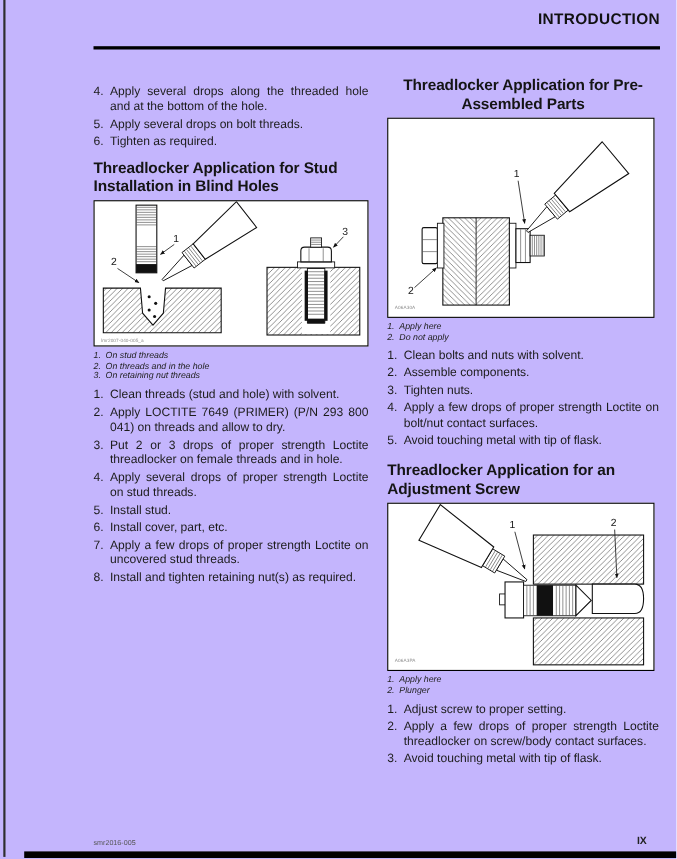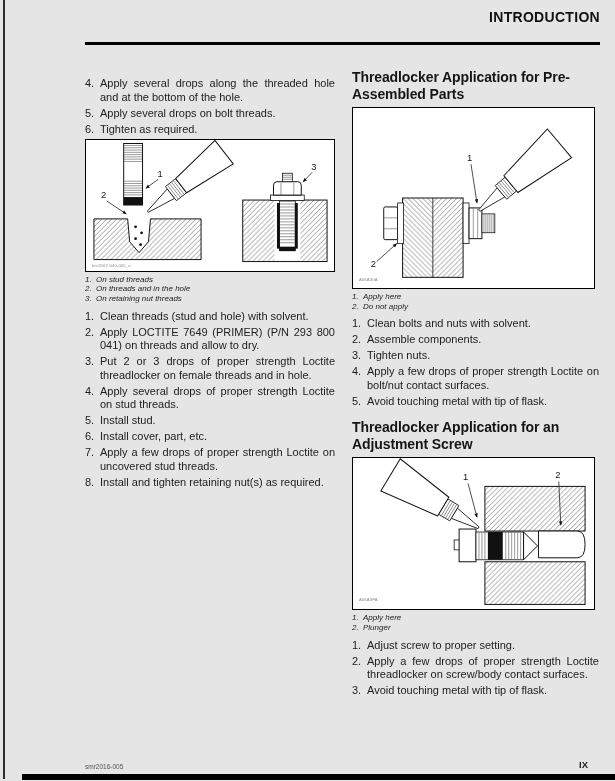--- a/index.html
+++ b/index.html
@@ -1,38 +1,38 @@
 <!DOCTYPE html>
 <html><head>
 <meta charset="utf-8">
 <style>
   html,body{margin:0;padding:0;background:#ffffff;}
   .page{
-    position:relative;width:615px;height:781px;background:#e5e5e5;
+    position:relative;width:615px;height:781px;background:#c4b5fd;
     font-family:"Liberation Sans",sans-serif;color:#1c1c1b;overflow:hidden;
   }
   .left-edge-rule{position:absolute;left:3px;top:0;width:1.5px;height:779px;background:#2e2e2e;}
   .header-title{
     position:absolute;top:9px;right:15px;font-size:14px;font-weight:700;
     letter-spacing:.3px;color:#111;
   }
   .header-rule{position:absolute;left:85px;right:15px;top:42px;height:2.6px;background:#000;}
   .col{position:absolute;top:64px;font-size:11px;line-height:13.5px;}
   .col-left{left:85px;width:250px;}
   .col-right{left:352px;width:247px;}
   .steps{margin:0;}
   .steps-intro{margin-top:13px;}
   .step{display:flex;margin-bottom:2.5px;}
   .step .n{width:15px;flex:none;}
   .step .t{flex:1;text-align:justify;}
   h2{
     font-size:14px;line-height:16.5px;font-weight:700;letter-spacing:-.1px;
     margin:8px 0 5px 0;color:#151515;
   }
-  .col-right h2.first{margin-top:5px;}
+  .col-right h2.first{margin-top:5px;text-align:center;}
   h2.second{margin-top:11px;}
   .figure{
     box-sizing:border-box;border:1px solid #000;background:#fff;margin:0 0 3px 0;
   }
   .fig1{width:250px;height:133px;}
   .fig2{width:243px;height:182px;margin-top:4px;}
   .fig3{width:243px;height:153px;margin-top:5px;}
   .figure svg{display:block;width:100%;height:100%;}
   .legend{font-style:italic;font-size:8px;line-height:9.7px;color:#222;margin:2px 0 6px 0;}
   .legend .row{display:flex;}
@@ -69,20 +69,21 @@
       <div class="step">
           <span class="n">5.</span>
           <span class="t">Apply several drops on bolt threads.</span>
         </div>
       <div class="step">
           <span class="n">6.</span>
           <span class="t">Tighten as required.</span>
         </div>
     </div>
 
+    <h2>Threadlocker Application for Stud Installation in Blind Holes</h2>
 
     <div class="figure fig1">
       <svg viewBox="0 0 250 131">
         <defs>
           <pattern id="h1a" width="5" height="5" patternUnits="userSpaceOnUse">
               <path d="M0,5 L5,0" stroke="#555" stroke-width="0.6"></path>
             </pattern>
           <marker id="ar1" viewBox="0 0 10 10" refX="8.5" refY="5" markerWidth="5.5" markerHeight="5.5" orient="auto">
               <path d="M0,1 L10,5 L0,9 z" fill="#111"></path>
             </marker>

